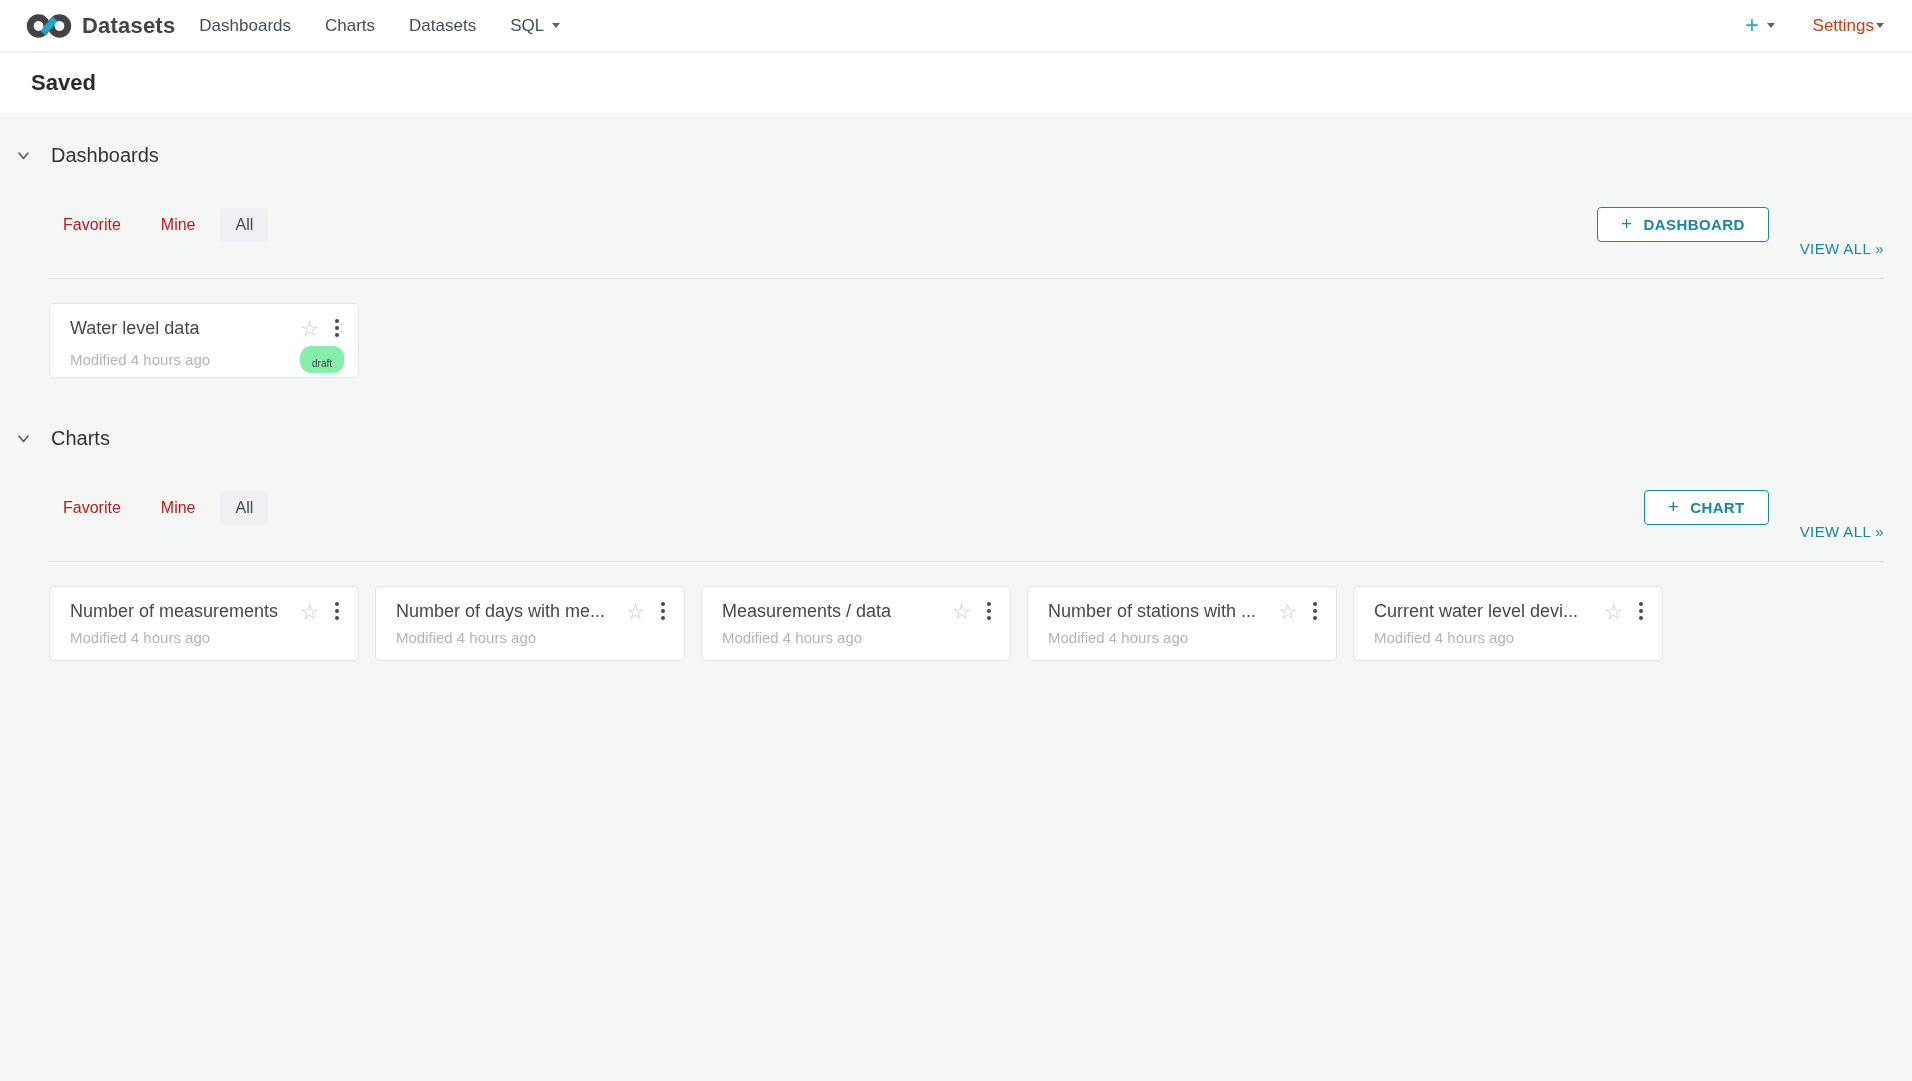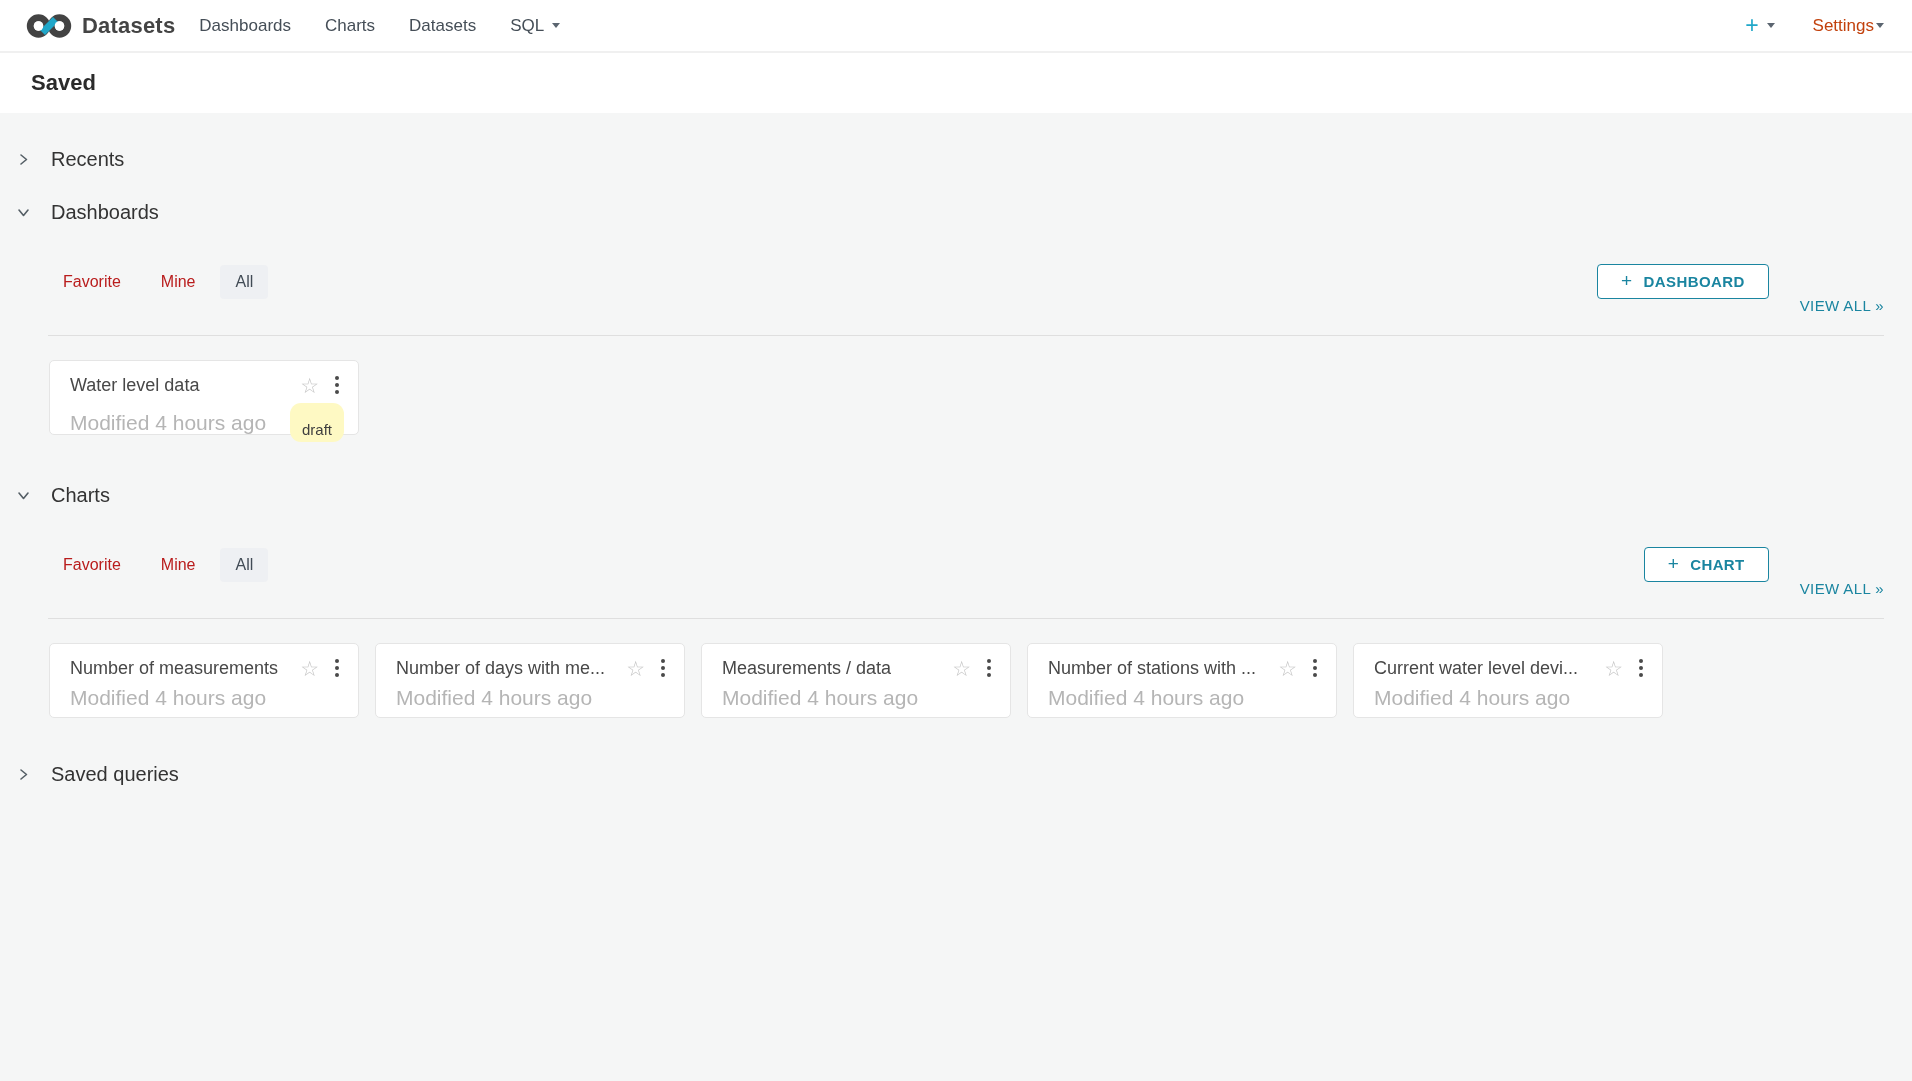--- a/index.html
+++ b/index.html
@@ -92,24 +92,24 @@
   }
   .card-top { display: flex; align-items: center; }
   .card-title {
     flex: 1; font-size: 18px; color: #484848;
     white-space: nowrap; overflow: hidden;
   }
   .star { font-size: 21px; color: #c5c5c5; margin: 0 13px 0 8px; cursor: pointer; line-height: 1; }
   .kebab { display: flex; flex-direction: column; gap: 3px; padding: 2px 3px; cursor: pointer; }
   .kebab i { width: 4px; height: 4px; border-radius: 50%; background: #4a4a4a; display: block; }
   .card-sub { display: flex; align-items: center; margin-top: 7px; }
-  .card-modified { font-size: 21px; color: #b5b5b5; flex: 1; }
+  .card-modified { font-size: 15px; color: #b5b5b5; flex: 1; }
   .badge {
-    background: #fef9c3; color: #3f3f3f; font-size: 15px;
-    border-radius: 11px; padding: 18px 12px 4px 12px; margin-right: -2px;
+    background: #86efac; color: #3f3f3f; font-size: 10px;
+    border-radius: 11px; padding: 12px 12px 4px 12px; margin-right: -2px;
   }
   .charts-cards { padding-bottom: 30px; }
   .saved-queries { margin-top: 0; }
 </style>
 </head>
 <body>
 
 <nav class="navbar">
   <div class="brand">
     <svg width="47" height="30" viewBox="0 0 47 30">
@@ -147,26 +147,20 @@
     </span>
   </div>
 </nav>
 
 <header class="page-header">
   <h1 class="page-title">Saved</h1>
 </header>
 
 <main class="main">
 
-  <div class="section-header recents">
-    <svg class="chev" viewBox="0 0 15 15">
-        <polyline points="5,3 10.5,7.5 5,12"></polyline>
-      </svg>
-    <span class="label">Recents</span>
-  </div>
 
   <section>
     <div class="section-header">
       <svg class="chev" viewBox="0 0 15 15">
           <polyline points="3,5 7.5,10.5 12,5"></polyline>
         </svg>
       <span class="label">Dashboards</span>
     </div>
     <div class="controls-row">
       <span class="tab">Favorite</span>
@@ -293,20 +287,14 @@
             </span>
         </div>
         <div class="card-sub">
           <span class="card-modified">Modified 4 hours ago</span>
         </div>
       </div>
 
     </div>
   </section>
 
-  <div class="section-header saved-queries">
-    <svg class="chev" viewBox="0 0 15 15">
-        <polyline points="5,3 10.5,7.5 5,12"></polyline>
-      </svg>
-    <span class="label">Saved queries</span>
-  </div>
 
 </main>
 
 </body></html>

